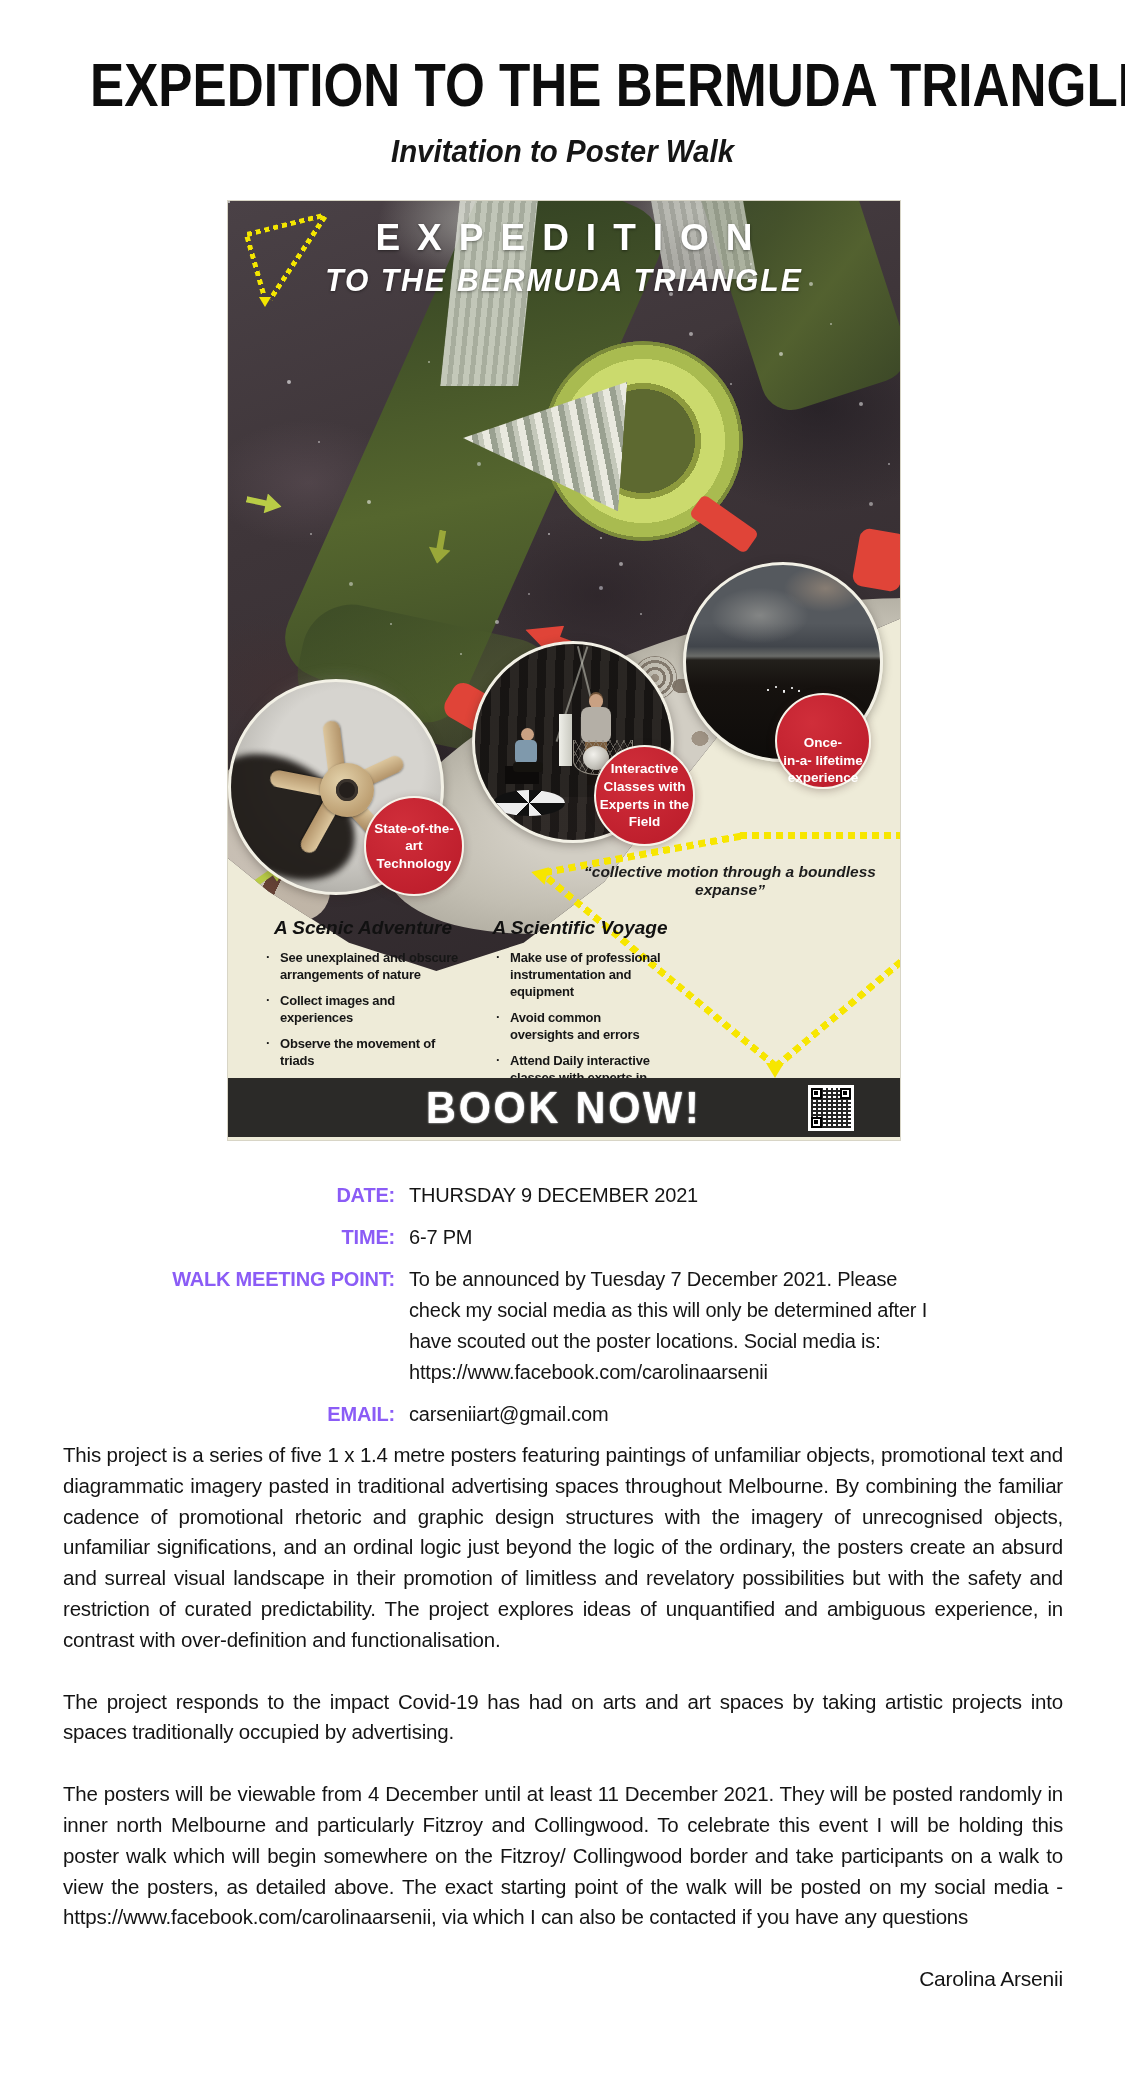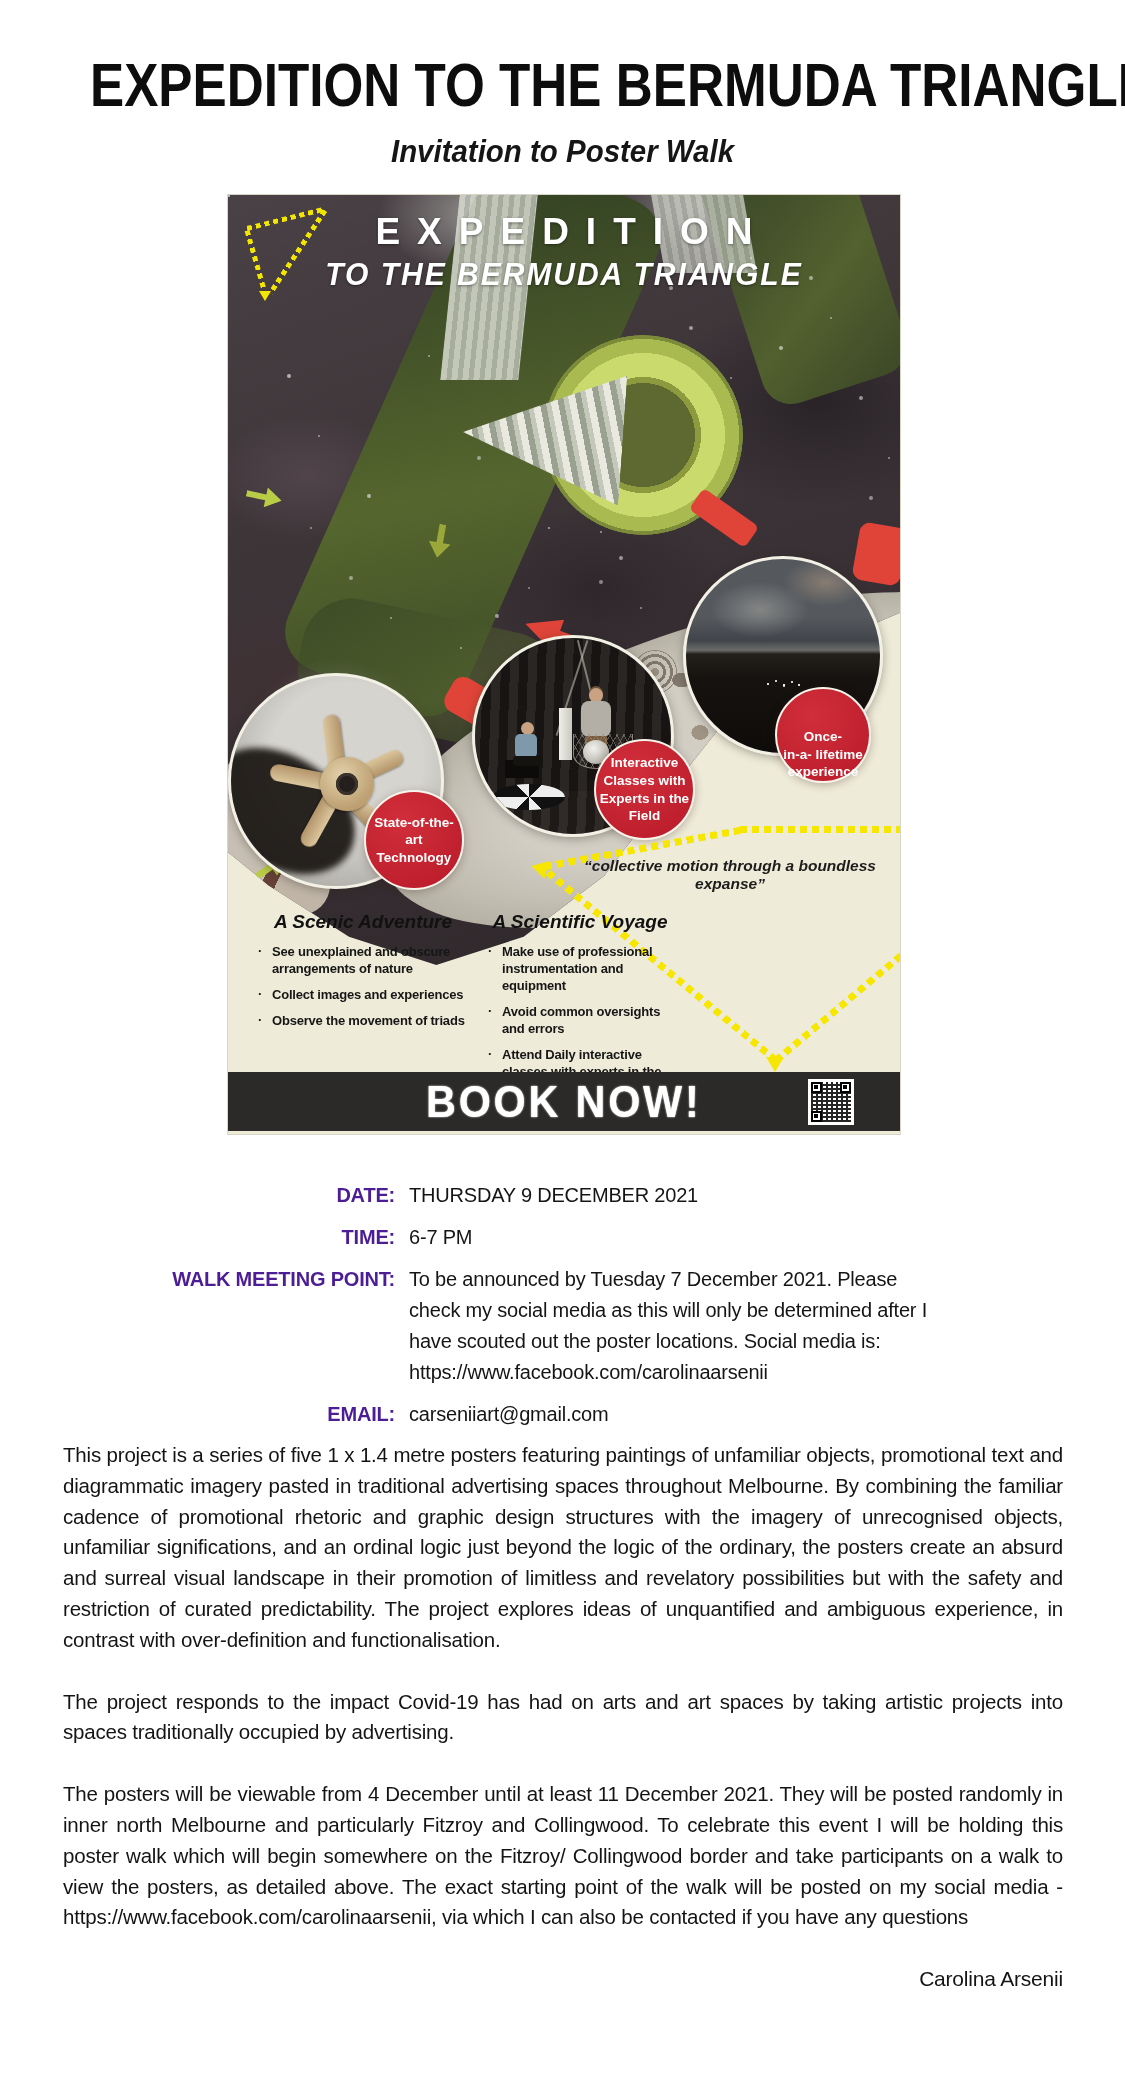--- a/index.html
+++ b/index.html
@@ -5,21 +5,21 @@
   html,body{margin:0;padding:0;background:#ffffff;}
   .page{position:relative;width:1125px;height:2100px;background:#fff;overflow:hidden;
         font-family:"Liberation Sans",sans-serif;color:#111;}
   
   .header{position:absolute;left:0;top:50px;width:1125px;text-align:center;}
   .main-title{margin:0;font-size:61px;font-weight:800;letter-spacing:0;color:#0d0d0d;
               transform:scaleX(.84);transform-origin:50% 50%;white-space:nowrap;}
   .sub-title{margin:14px 0 0;font-size:31px;font-weight:600;font-style:italic;color:#161616;
              transform:scaleX(.95);transform-origin:50% 50%;}
   
-  .poster{position:absolute;left:228px;top:195px;width:672px;height:939px;background:#eeebd8;
+  .poster{position:absolute;left:228px;top:201px;width:672px;height:939px;background:#eeebd8;
           box-shadow:0 0 0 1px #d8d5c6;overflow:hidden;}
   .painting{position:absolute;inset:0;height:100%;
     background:
       radial-gradient(150px 90px at 38% 2%, rgba(210,215,205,.55), transparent 70%),
       radial-gradient(120px 70px at 70% 1%, rgba(190,195,185,.5), transparent 70%),
       radial-gradient(140px 90px at 12% 30%, rgba(125,105,115,.28), transparent 70%),
       radial-gradient(180px 120px at 55% 42%, rgba(38,30,35,.55), transparent 70%),
       radial-gradient(220px 150px at 88% 22%, rgba(28,24,30,.6), transparent 70%),
       radial-gradient(170px 130px at 30% 62%, rgba(24,17,22,.5), transparent 70%),
       radial-gradient(150px 110px at 8% 52%, rgba(70,48,48,.45), transparent 70%),
@@ -176,21 +176,21 @@
   .dlD{left:548px;top:862px;width:168px;transform:rotate(-40deg);}
   .tipL{position:absolute;left:303px;top:664px;width:0;height:0;border-top:9px solid transparent;
         border-bottom:9px solid transparent;border-right:16px solid #f7e600;transform:rotate(14deg);}
   .tipB{position:absolute;left:538px;top:862px;width:0;height:0;border-left:9px solid transparent;
         border-right:9px solid transparent;border-top:15px solid #f7e600;}
   
   .quote{position:absolute;left:336px;top:662px;width:332px;text-align:center;font-style:italic;
          font-weight:600;font-size:15.5px;color:#1c1c1c;}
   .col{position:absolute;top:700px;}
   .col h3{margin:16px 0 10px;font-size:19px;font-weight:800;font-style:italic;color:#111;text-align:center;}
-  .col ul{margin:0;padding:0;list-style:none;}
+  .col ul{margin:8px;padding:0;list-style:none;}
   .col li{position:relative;padding-left:16px;margin-bottom:9px;font-size:13px;font-weight:700;
           line-height:17px;color:#161616;letter-spacing:-.2px;}
   .col li::before{content:"·";position:absolute;left:2px;top:-1px;font-weight:900;}
   .col1{left:28px;width:214px;}
   .col2{left:258px;width:188px;}
   .col3{left:478px;width:184px;}
   
   .cta-bar{position:absolute;left:0;bottom:3px;width:100%;height:59px;background:#2b2a28;
            display:flex;align-items:center;justify-content:center;}
   .cta-text{color:#fff;font-size:45px;font-weight:800;letter-spacing:3px;transform:scaleX(.92);
@@ -200,21 +200,21 @@
     background:
       repeating-linear-gradient(90deg,#000 0 2px,transparent 2px 5px),
       repeating-linear-gradient(0deg,#000 0 2px,transparent 2px 4px);
     opacity:.85;}
   .finder{position:absolute;width:11px;height:11px;border:2.5px solid #000;background:#fff;box-sizing:border-box;}
   .finder::after{content:"";position:absolute;left:2px;top:2px;width:2px;height:2px;background:#000;box-shadow:0 0 0 1px #000;}
   .f1{left:3px;top:3px;} .f2{right:3px;top:3px;} .f3{left:3px;bottom:3px;}
   
   .details{position:absolute;left:63px;top:1180px;width:1000px;display:grid;
            grid-template-columns:332px 1fr;column-gap:14px;row-gap:11px;}
-  .d-label{text-align:right;font-weight:800;font-size:20px;line-height:31px;color:#4c1d95;letter-spacing:-.2px;}
+  .d-label{text-align:right;font-weight:800;font-size:20px;line-height:31px;color:#8b5cf6;letter-spacing:-.2px;}
   .d-value{font-size:20px;line-height:31px;color:#151515;max-width:540px;letter-spacing:-.2px;}
   
   .body-copy{position:absolute;left:63px;top:1440px;width:1000px;font-size:20.5px;line-height:30.8px;
              color:#141414;letter-spacing:-.2px;}
   .body-copy p{margin:0 0 31px;text-align:justify;}
   .signature{text-align:right;margin-top:16px;font-size:21px;}
 </style>
 </head>
 <body>
 

